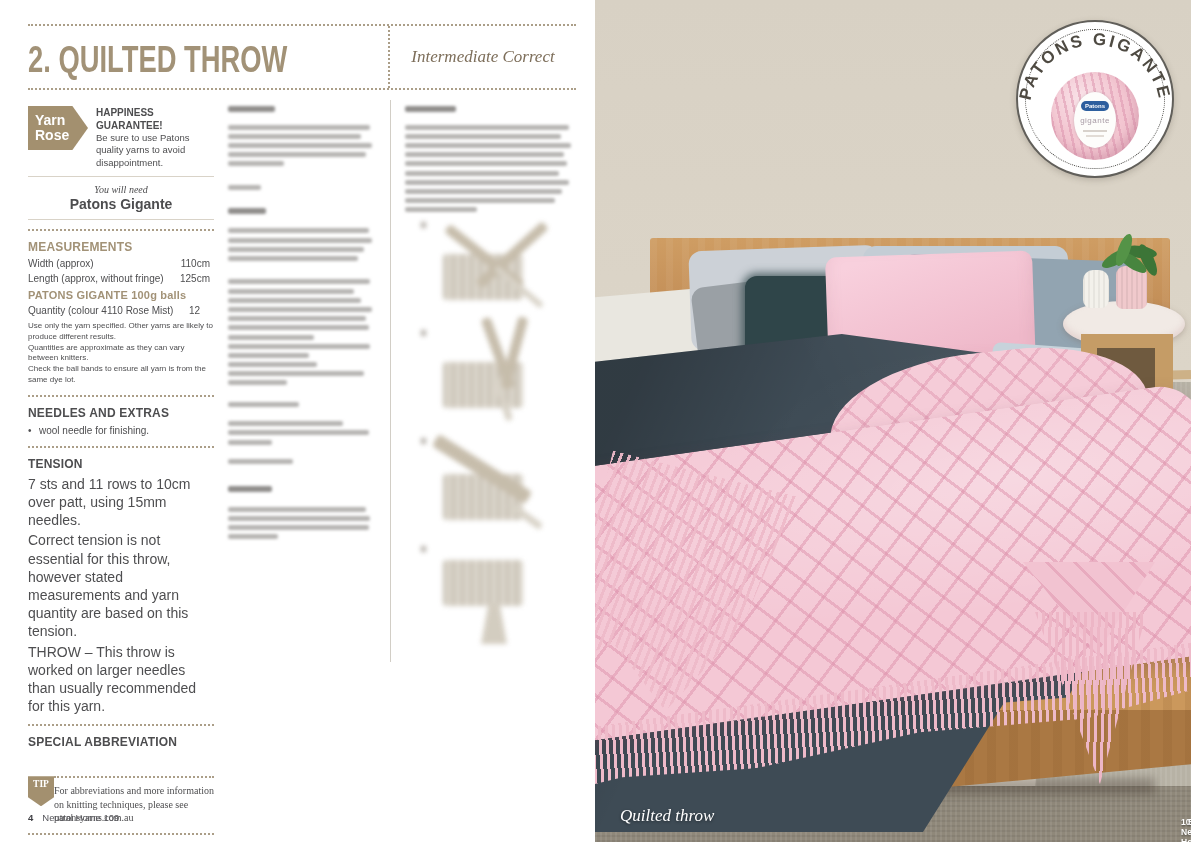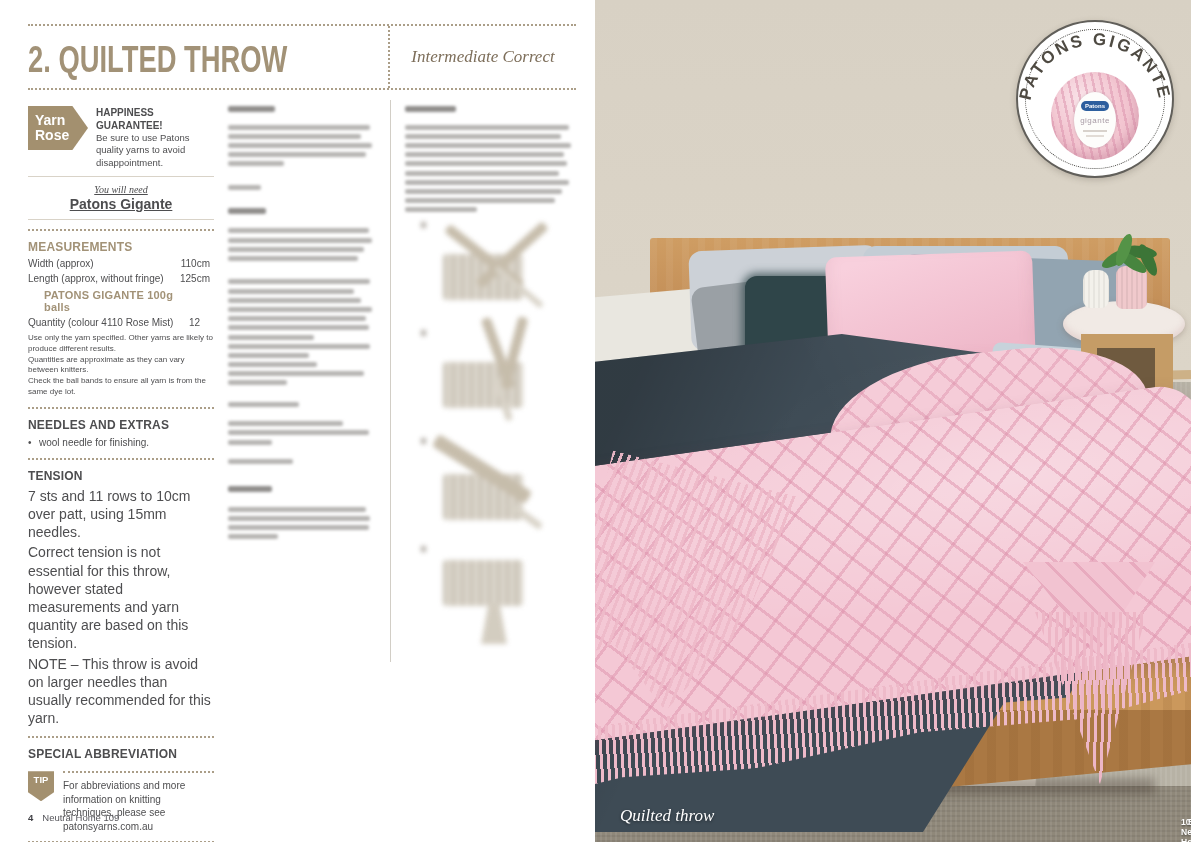--- a/index.html
+++ b/index.html
@@ -23,35 +23,35 @@
 
   
   .ys-row { display:flex; gap:8px; margin-top:6px; align-items:flex-start; }
   .ys-badge { width:60px; height:44px; background:#a3906f; color:#fff; flex:none;
               clip-path:polygon(0 0,74% 0,100% 50%,74% 100%,0 100%);
               display:flex; flex-direction:column; justify-content:center; padding-left:7px;
               font-weight:bold; font-size:14px; line-height:1.05; }
   .ys-text { font-size:9.5px; line-height:1.3; }
   .ys-text b { display:block; font-size:10px; color:#4d4d4f; }
   .rule { border-top:1px solid #d9d3c8; margin:7px 0; }
-  .ywn { text-align:center;text-decoration:underline; }
+  .ywn { text-align:center; }
   .ywn .lbl { font-family:"Liberation Serif", serif; font-style:italic; font-size:10px; color:#4d4d4f; }
   .ywn .prod { font-size:14px; font-weight:bold; color:#4d4d4f; margin-top:1px; }
 
   .h-taupe { font-size:12px; font-weight:bold; color:#a29277; margin:9px 0 4px; letter-spacing:.2px; }
   .h-gray  { font-size:12px; font-weight:bold; color:#4d4d4f; margin:8px 0 4px; letter-spacing:.2px; }
   .mrow { display:flex; justify-content:space-between; margin:4px 0; font-size:10px; }
   .mrow .v { padding-right:4px; }
   .notes { font-size:8px; line-height:1.35; margin-top:5px; color:#4e4e50; }
   .div-dotted { border-top:2px dotted #ab9e88; margin:9px 0; }
   ul.extras { list-style:none; font-size:10px; line-height:1.3; }
   ul.extras li { padding-left:11px; position:relative; margin-bottom:4px; }
   ul.extras li::before { content:"•"; position:absolute; left:0; top:0; color:#4e4e50; }
   .para { font-size:14px; line-height:1.3; margin-bottom:2px; }
-  .tip-row { display:flex; gap:9px; margin-top:10px; }
+  .tip-row { display:flex; margin-top:27px;font-family:Liberation Serif, serif; }
   .tip-badge { width:26px; height:30px; background:#a3906f; color:#fff; font-weight:bold; font-size:9.5px;
                text-align:center; padding-top:3px; flex:none;
                clip-path:polygon(0 0,100% 0,100% 70%,50% 100%,0 70%); }
   .tip-text { font-size:10px; line-height:1.35; border-top:2px dotted #ab9e88; padding-top:6px; flex:1; }
   .tip-bottom { margin-top:8px; }
 
   
   .bline { height:5px; background:#b5b3b1; border-radius:2px; margin:4.2px 0; filter:blur(1.6px); }
   .bhead { background:#8f8d8b; height:6px; }
   .bgap { }
@@ -227,21 +227,21 @@
 
         <div class="h-taupe">MEASUREMENTS</div>
         <div class="mrow">
           <span>Width (approx)</span>
           <span class="v">110cm</span>
         </div>
         <div class="mrow">
           <span>Length (approx, without fringe)</span>
           <span class="v">125cm</span>
         </div>
-        <div class="h-taupe" style="font-size:11px; margin:5px 16px 2px;">PATONS GIGANTE 100g balls</div>
+        <div class="h-taupe" style="font-size:11px; margin:5px 0 2px;">PATONS GIGANTE 100g balls</div>
         <div class="mrow">
           <span>Quantity (colour 4110 Rose Mist)</span>
           <span class="v" style="padding-right:14px;">12</span>
         </div>
         <div class="notes">
           <div>Use only the yarn specified. Other yarns are likely to produce different results.</div>
           <div>Quantities are approximate as they can vary between knitters.</div>
           <div>Check the ball bands to ensure all yarn is from the same dye lot.</div>
         </div>
 
@@ -250,21 +250,21 @@
         <div class="h-gray">NEEDLES AND EXTRAS</div>
         <ul class="extras">
           <li>wool needle for finishing.</li>
         </ul>
 
         <div class="div-dotted"></div>
 
         <div class="h-gray">TENSION</div>
         <div class="para">7 sts and 11 rows to 10cm over patt, using 15mm needles.</div>
         <div class="para">Correct tension is not essential for this throw, however stated measurements and yarn quantity are based on this tension.</div>
-        <div class="para">NOTE – This throw is avoid on larger needles than usually recommended for this yarn.</div>
+        <div class="para">THROW – This throw is worked on larger needles than usually recommended for this yarn.</div>
 
         <div class="div-dotted"></div>
 
         <div class="h-gray">SPECIAL ABBREVIATION</div>
 
         <div class="tip-row">
           <div class="tip-badge">TIP</div>
           <div class="tip-text">For abbreviations and more information on knitting techniques, please see patonsyarns.com.au</div>
         </div>
         <div class="div-dotted tip-bottom"></div>

